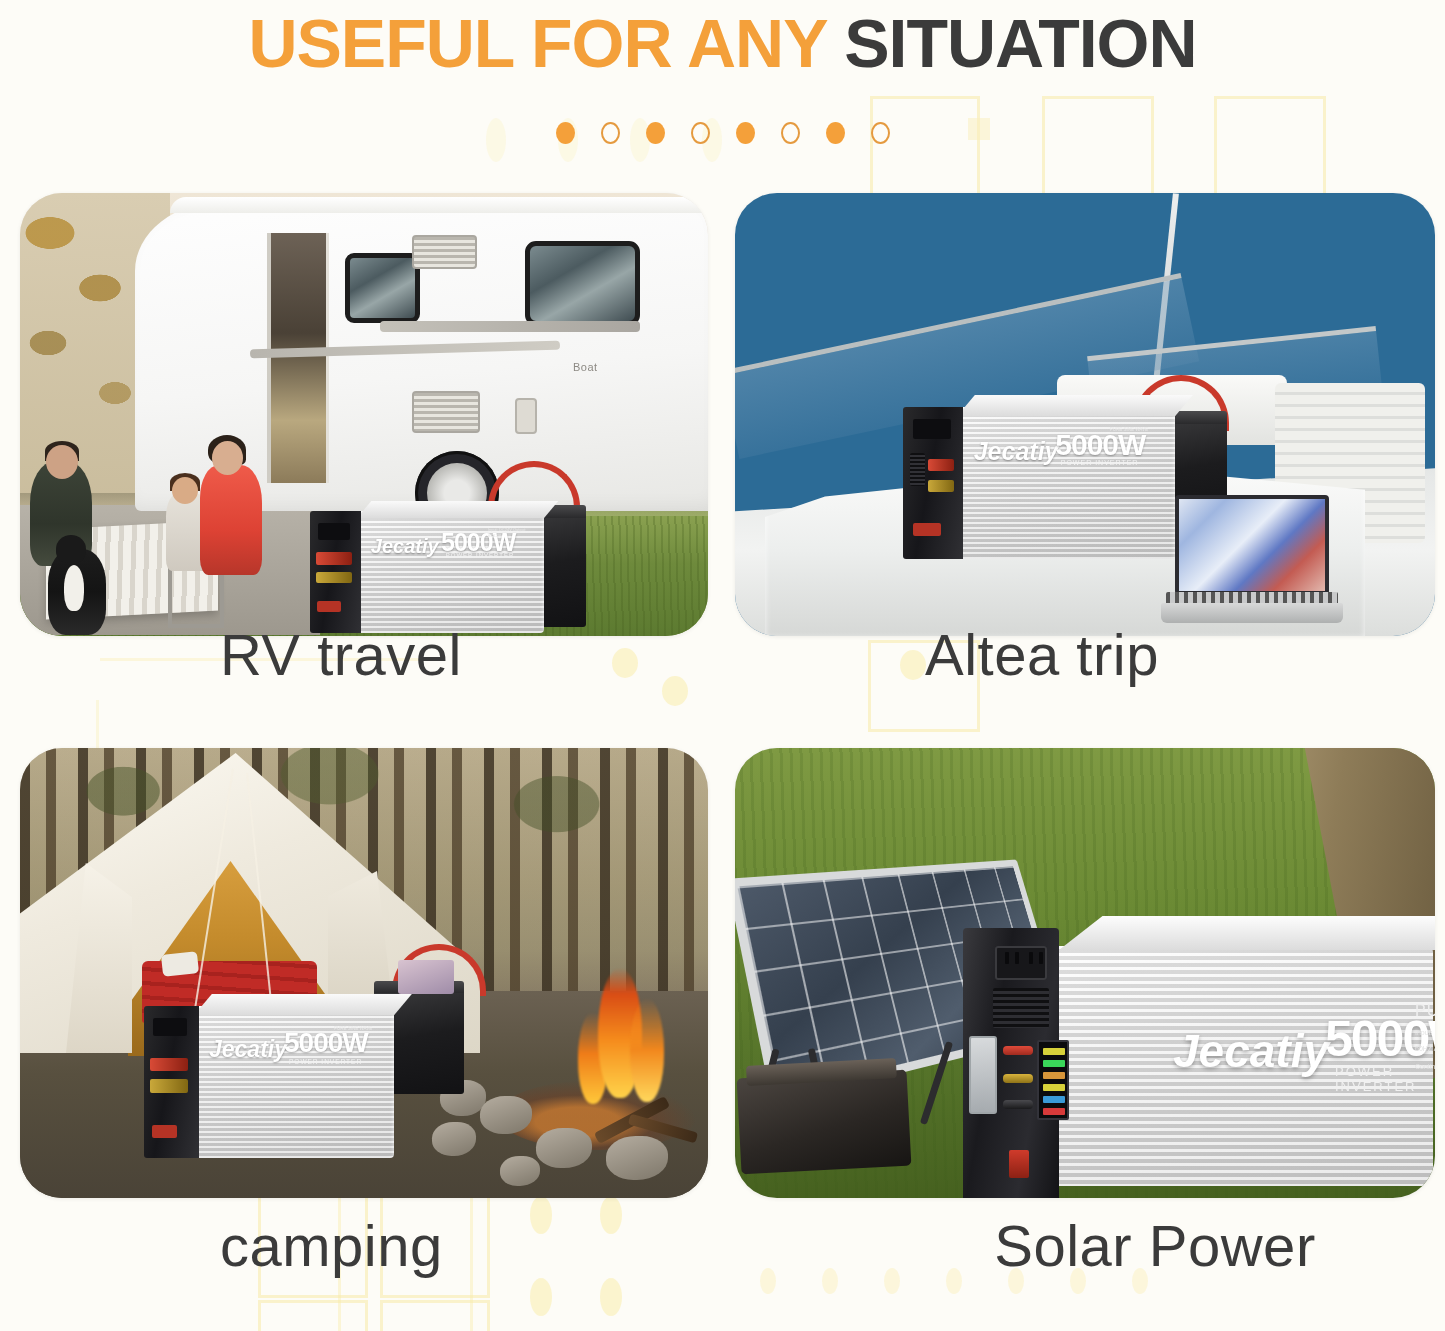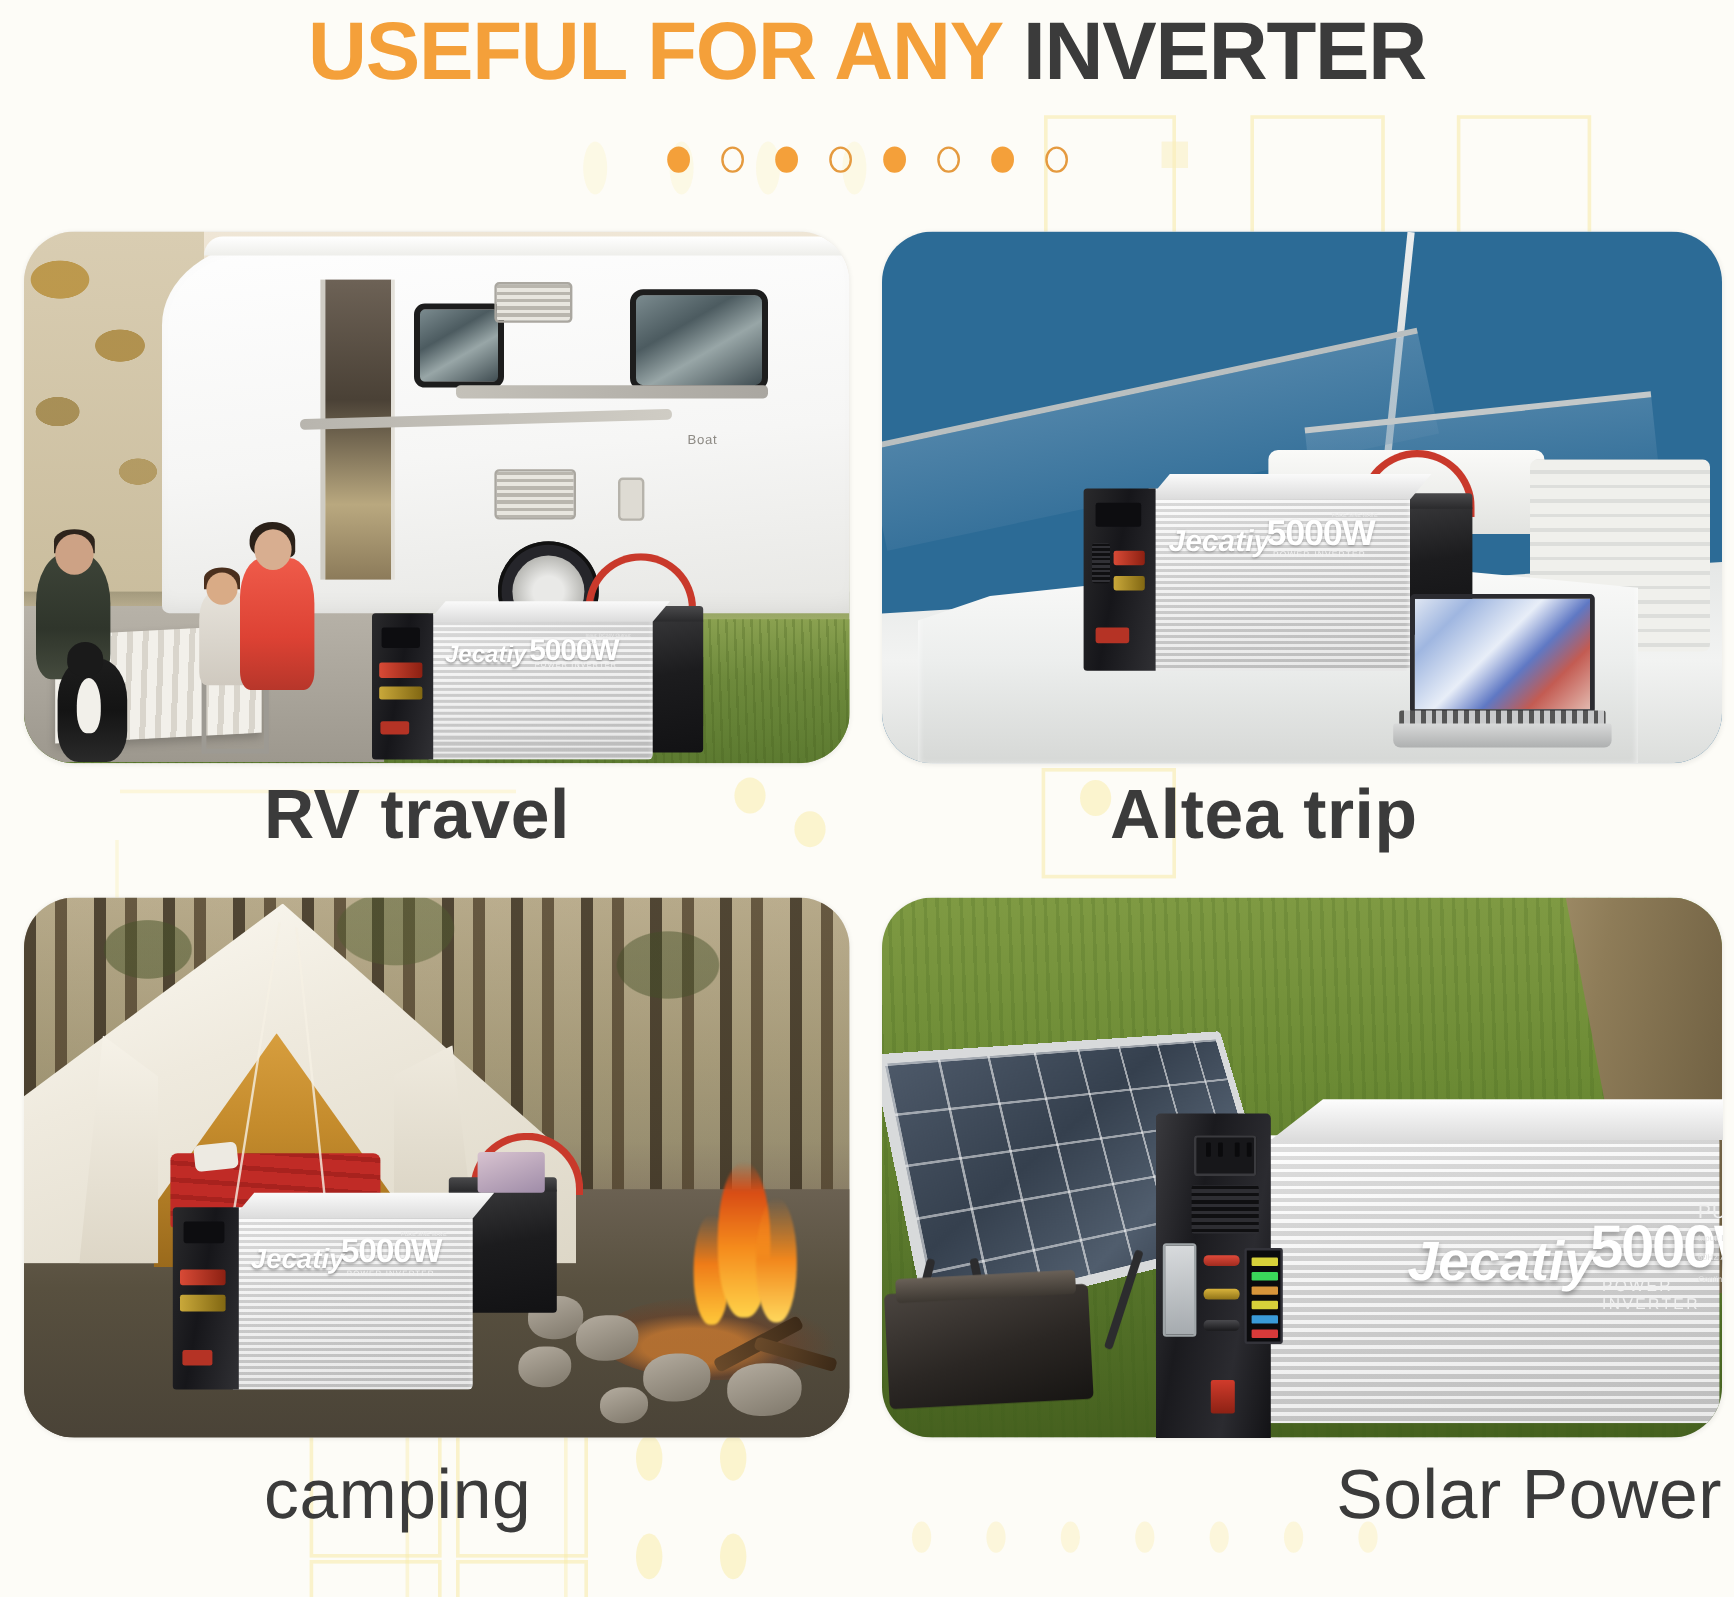--- a/index.html
+++ b/index.html
@@ -56,26 +56,26 @@
     overflow:hidden;
     background:#eee;
     box-shadow:0 1px 4px rgba(0,0,0,.07);
   }
   .caption {
     position:absolute; left:0; width:100%;
     text-align:center;
     font-size:58px; color:#3b3b3b; font-weight:400;
     letter-spacing:.5px;
   }
-  .cell.c1 .caption, .cell.c2 .caption { top:452px;font-weight:bold; }
+  .cell.c1 .caption, .cell.c2 .caption { top:428px; }
   .cell.c3 .caption, .cell.c4 .caption { top:464px; }
   .cell.c1 .caption { text-align:left; padding-left:200px; }
   .cell.c3 .caption { text-align:left; padding-left:200px; }
   .cell.c2 .caption { text-align:left; padding-left:190px; }
-  .cell.c4 .caption { text-align:right; padding-left:140px; }
+  .cell.c4 .caption { text-align:center; padding-left:140px; }
 
   
   .sc { position:absolute; inset:0; }
   .rv-sky {
     position:absolute; inset:0;
     background:linear-gradient(180deg,#efe6d6 0%,#e4d8c2 40%,#d9cfb4 60%,#9fae6a 72%,#7d9448 100%);
   }
   .rv-trees {
     position:absolute; left:0; top:0; width:150px; height:330px;
     background:
@@ -570,21 +570,21 @@
   <div class="wm wm-dot" style="left:884px;top:1268px;width:16px;height:26px;opacity:.45;"></div>
   <div class="wm wm-dot" style="left:946px;top:1268px;width:16px;height:26px;opacity:.45;"></div>
   <div class="wm wm-dot" style="left:1008px;top:1268px;width:16px;height:26px;opacity:.45;"></div>
   <div class="wm wm-dot" style="left:1070px;top:1268px;width:16px;height:26px;opacity:.45;"></div>
   <div class="wm wm-dot" style="left:1132px;top:1268px;width:16px;height:26px;opacity:.45;"></div>
 </div>
 
 <div class="title-wrap">
   <div class="title">
     <span class="t-orange">USEFUL FOR ANY</span>
-    <span class="t-dark">INVERTER</span>
+    <span class="t-dark">SITUATION</span>
   </div>
 </div>
 
 <div class="dots">
   <span class="dot filled"></span>
   <span class="dot hollow"></span>
   <span class="dot filled"></span>
   <span class="dot hollow"></span>
   <span class="dot filled"></span>
   <span class="dot hollow"></span>

